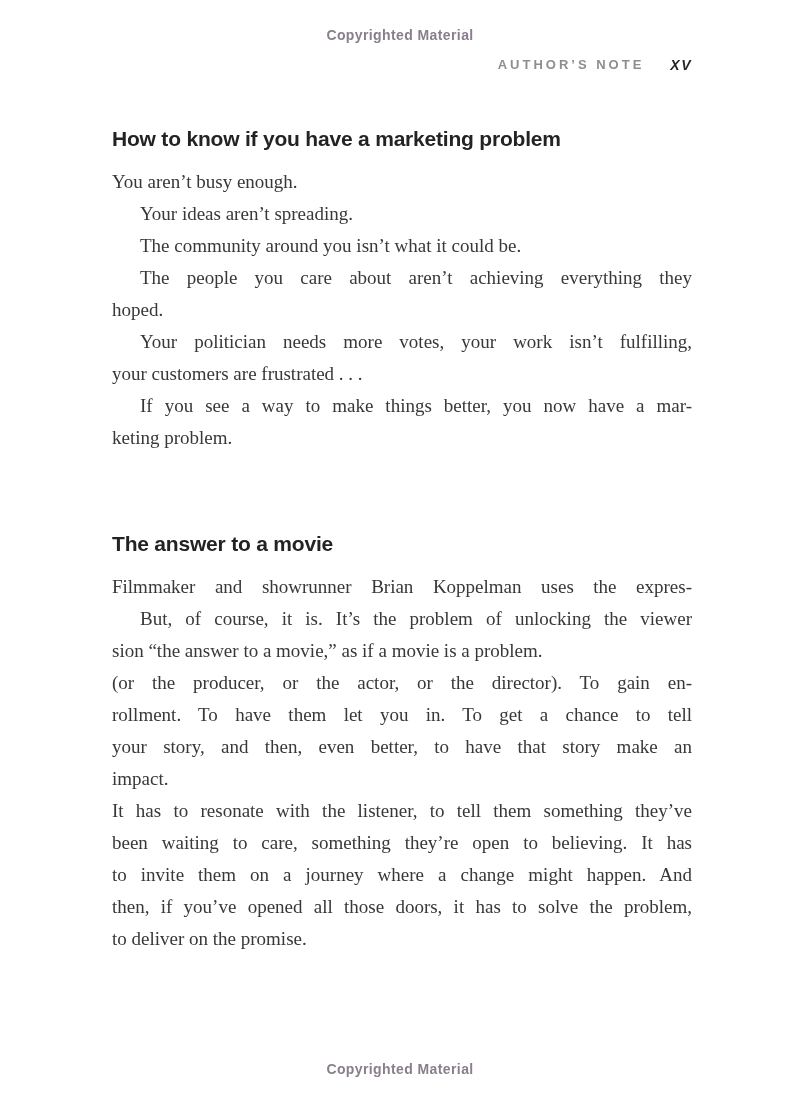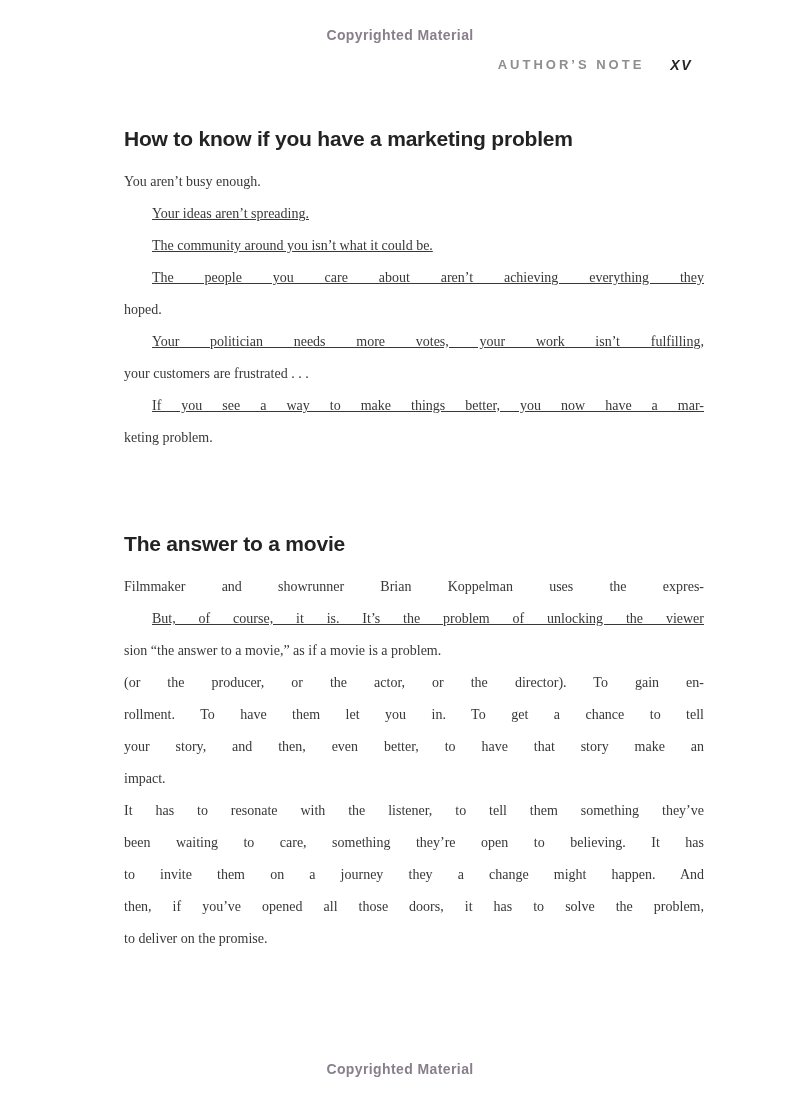--- a/index.html
+++ b/index.html
@@ -40,41 +40,41 @@
     color: #8e8e8e;
   }
   .rh-num {
     font-size: 14px;
     letter-spacing: 1.5px;
     color: #262626;
     font-style: italic;
   }
   .content {
     position: absolute;
-    left: 124px;
+    left: 112px;
     width: 580px;
     top: 127px;
     color: #383838;
   }
   .heading {
     font-family: "Liberation Sans", sans-serif;
     font-weight: 700;
     font-size: 21px;
     line-height: 24px;
     letter-spacing: -0.2px;
     color: #232323;
     margin: 0 0 15px 0;
   }
   .heading.h2 { margin-top: 78px; }
   .ln {
-    font-size: 14px;
+    font-size: 19px;
     line-height: 32px;
     white-space: nowrap;
   }
-  .ln.ind { padding-left: 28px; text-decoration: underline; }
+  .ln.ind { padding-left: 28px; }
   .ln.jf {
     text-align: justify;
     text-align-last: justify;
   }
 </style>
 </head>
 <body>
 
 <div class="page">
 
@@ -103,21 +103,21 @@
 
     <div class="ln jf">Filmmaker and showrunner Brian Koppelman uses the expres-</div>
     <div class="ln ind jf">But, of course, it is. It’s the problem of unlocking the viewer</div>
     <div class="ln">sion “the answer to a movie,” as if a movie is a problem.</div>
     <div class="ln jf">(or the producer, or the actor, or the director). To gain en-</div>
     <div class="ln jf">rollment. To have them let you in. To get a chance to tell</div>
     <div class="ln jf">your story, and then, even better, to have that story make an</div>
     <div class="ln">impact.</div>
     <div class="ln jf">It has to resonate with the listener, to tell them something they’ve</div>
     <div class="ln jf">been waiting to care, something they’re open to believing. It has</div>
-    <div class="ln jf">to invite them on a journey they a change might happen. And</div>
+    <div class="ln jf">to invite them on a journey where a change might happen. And</div>
     <div class="ln jf">then, if you’ve opened all those doors, it has to solve the problem,</div>
     <div class="ln">to deliver on the promise.</div>
 
   </div>
 
   <div class="copyright bottom">Copyrighted Material</div>
 
 </div>
 
 </body></html>

